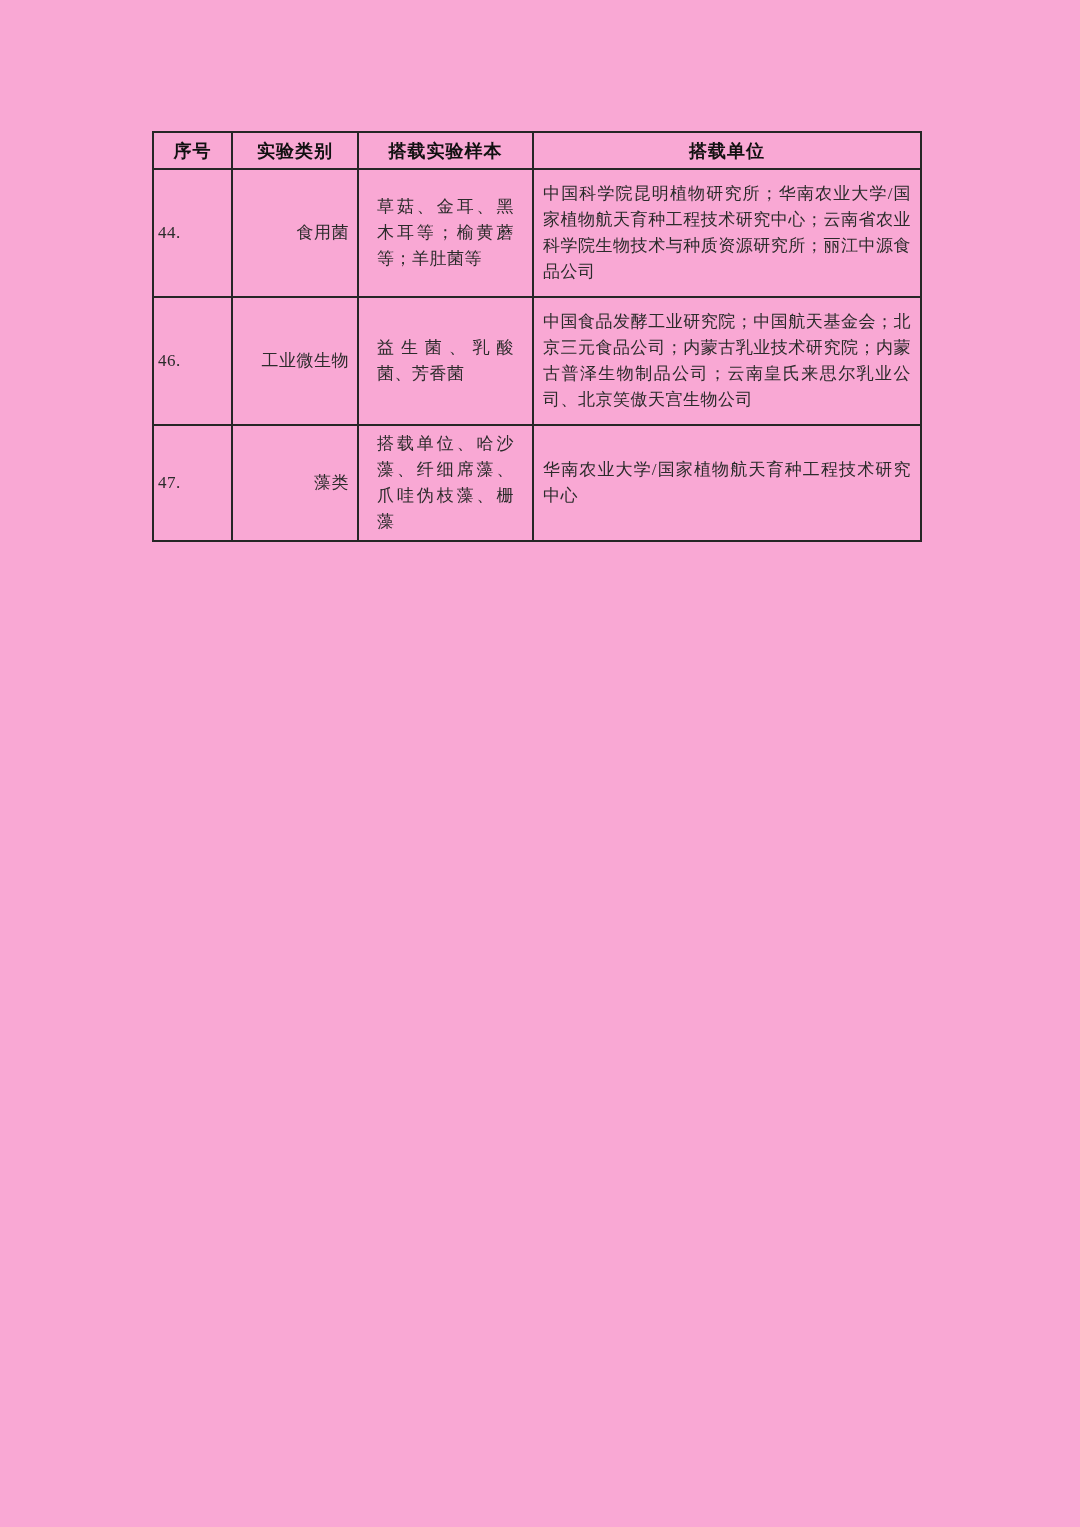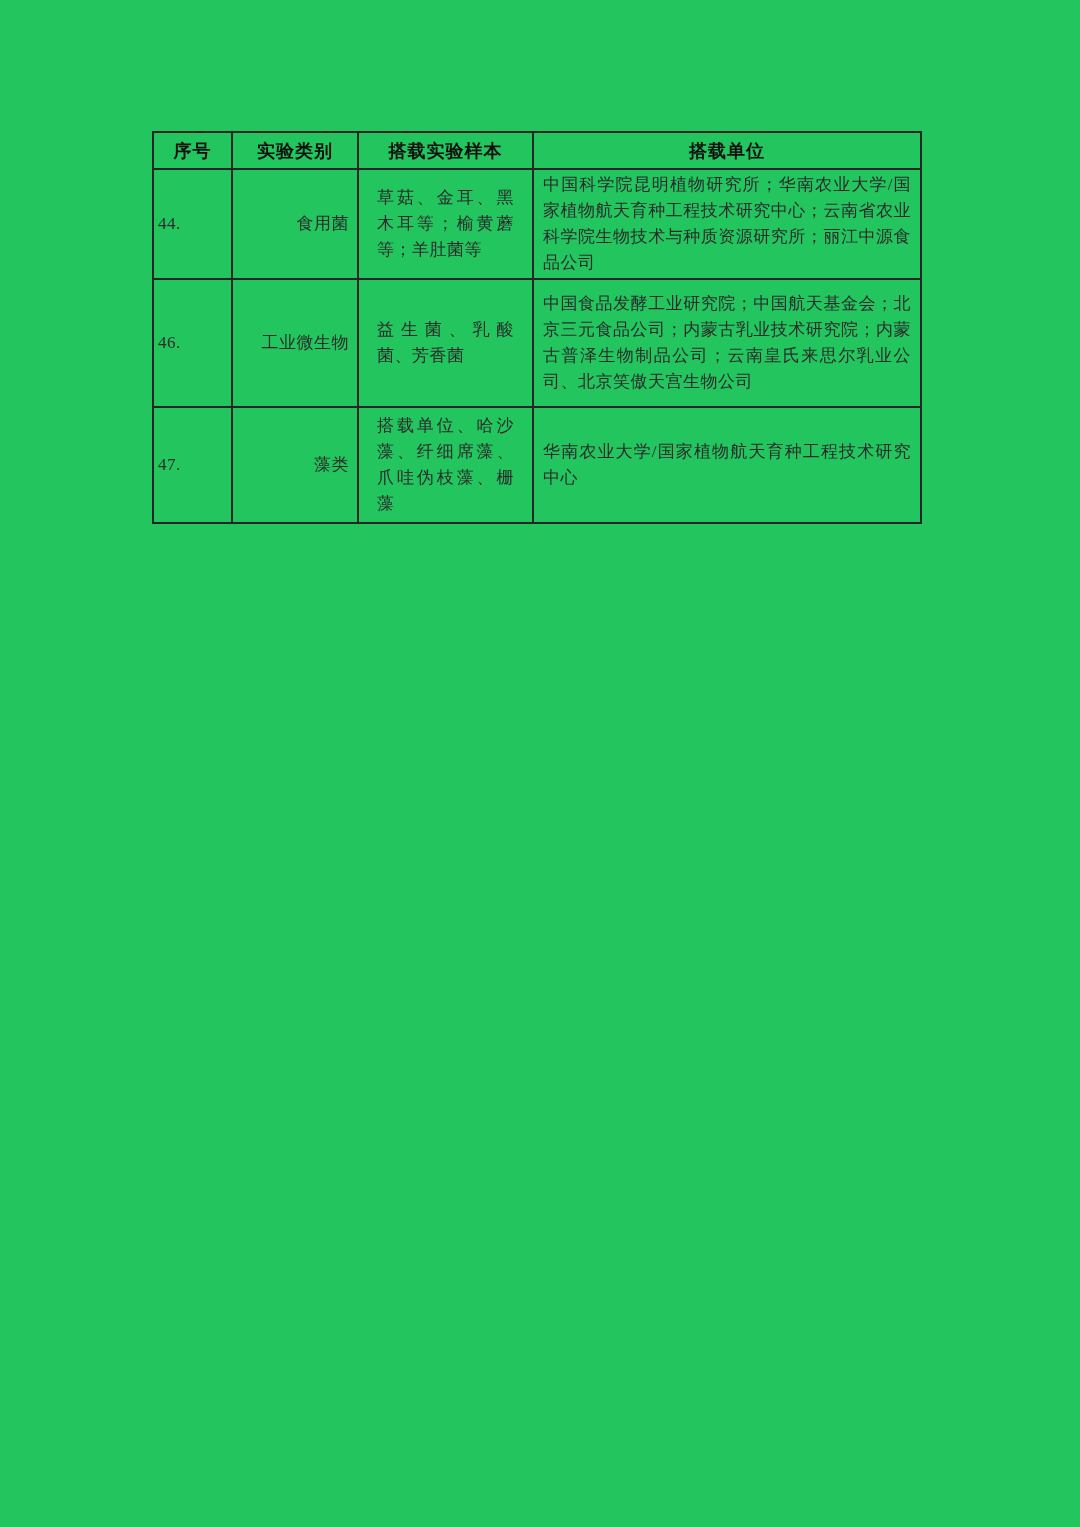--- a/index.html
+++ b/index.html
@@ -4,21 +4,21 @@
 <style>
   html, body {
     margin: 0;
     padding: 0;
     background: #ffffff;
   }
   .page {
     position: relative;
     width: 1080px;
     height: 1527px;
-    background: #22c55e;
+    background: #f9a8d4;
     overflow: hidden;
     font-family: "Liberation Serif", serif;
   }
   table.data-table {
     position: absolute;
     left: 152px;
     top: 131px;
     width: 768px;
     border-collapse: collapse;
     table-layout: fixed;
@@ -57,21 +57,21 @@
     border-radius: 30px;
   }
   td.cell-samples {
     text-align: justify;
     text-justify: inter-ideograph;
     padding: 5px 18px;
   }
   td.cell-units {
     text-align: justify;
     text-justify: inter-ideograph;
-    padding: 2px 9px;
+    padding: 11px 9px;
   }
   tr.row-44 { height: 104px; }
   tr.row-45 { height: 80px; }
   tr.row-46 { height: 128px; }
   tr.row-47 { height: 88px; }
 </style>
 </head>
 <body>
 
 <div class="page">

